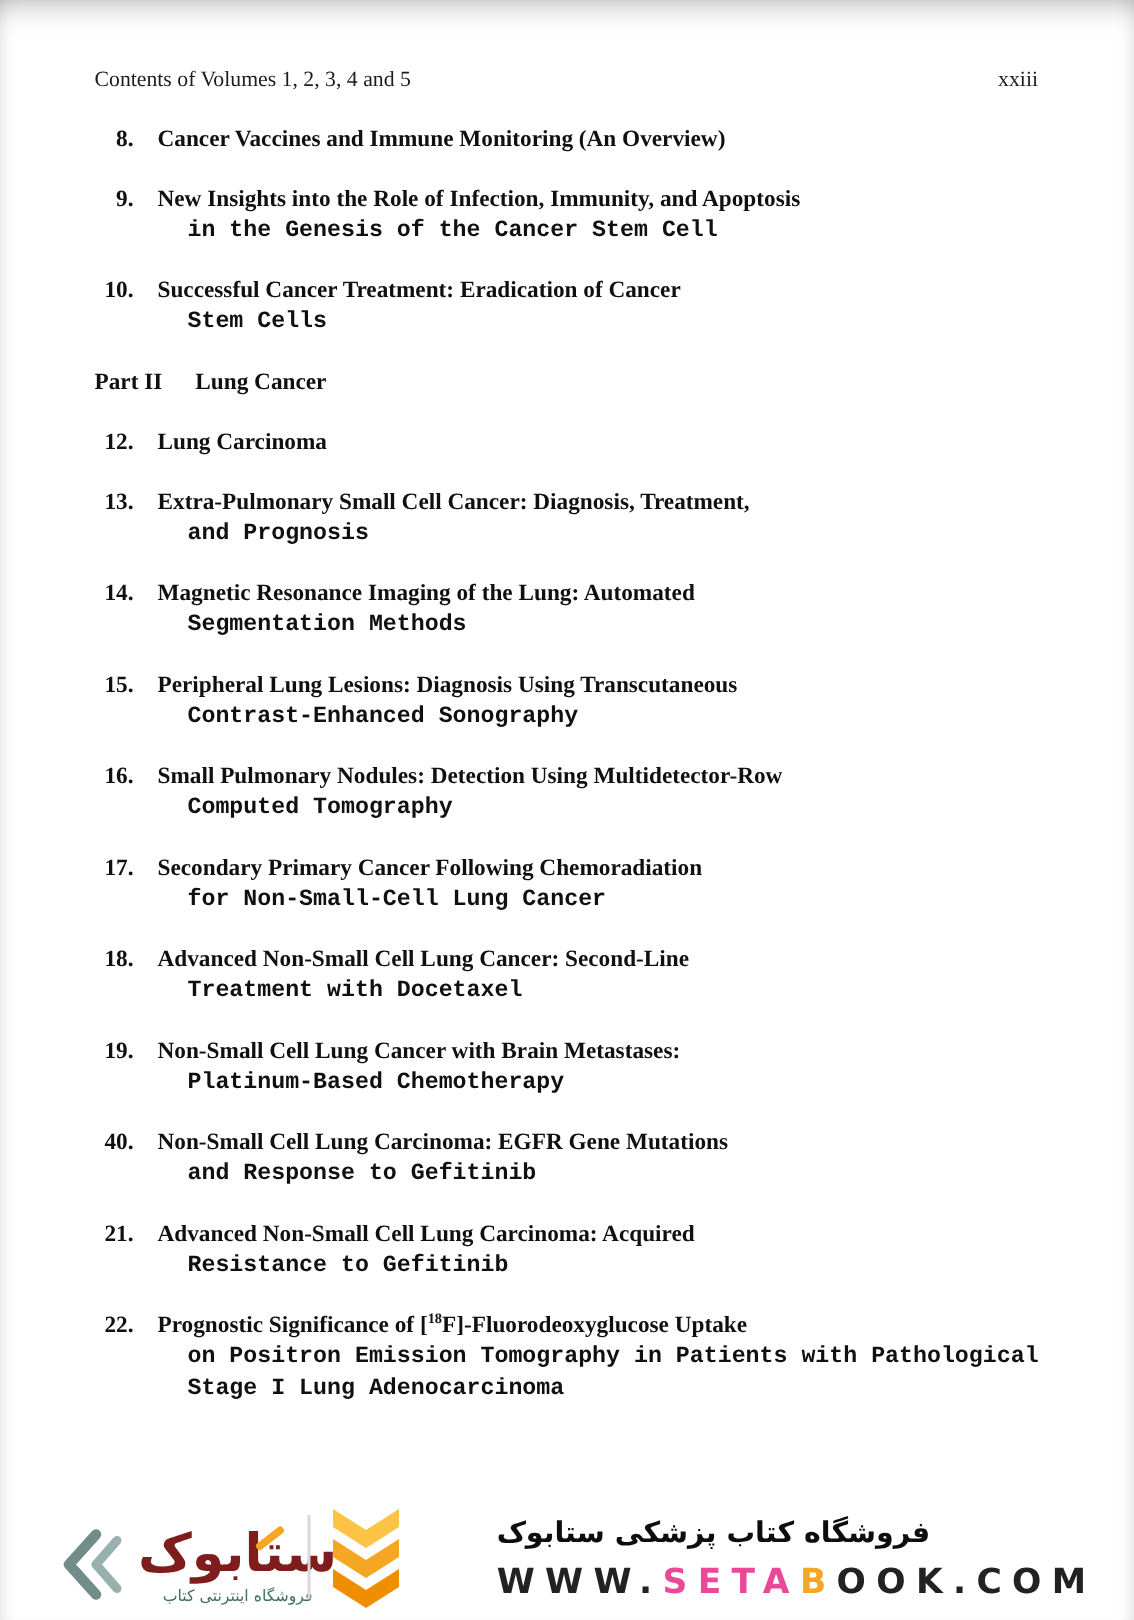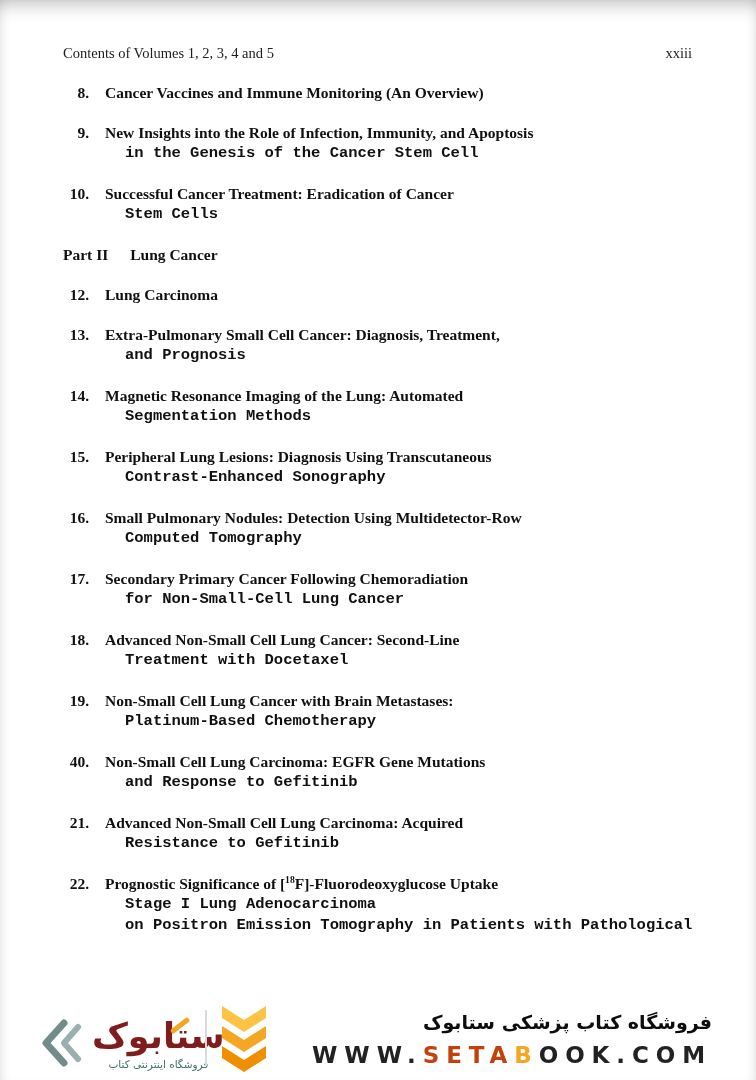--- a/index.html
+++ b/index.html
@@ -67,21 +67,21 @@
     font-size:10.5px; color:#3f6f68; margin-top:3px; direction:rtl;
   }
 
   .footer-divider {
     position:absolute; left:205px; bottom:14px;
     width:2px; height:56px; background:#d9d9d9;
   }
 
   .orange-logo { position:absolute; left:220px; bottom:8px; width:48px; height:68px; }
 
-  .right-group { position:absolute; right:44px; bottom:12px; text-align:right; }
+  .right-group { position:absolute; right:25px; bottom:12px; text-align:left; }
   .persian-title {
     font-family:"DejaVu Sans", sans-serif;
     font-size:19px; font-weight:bold; color:#0d0d0d;
     direction:rtl; margin-bottom:9px;
   }
   .url-line {
     font-family:"DejaVu Sans", sans-serif;
     font-size:23px; font-weight:600;
     letter-spacing:0.30em; color:#222222;
     white-space:nowrap;
@@ -185,22 +185,22 @@
         <span class="num">21.</span>
         <div class="lines">
           <div>Advanced Non-Small Cell Lung Carcinoma: Acquired</div>
           <div class="cont">Resistance to Gefitinib</div>
         </div>
       </div>
       <div class="entry">
         <span class="num">22.</span>
         <div class="lines">
           <div><span>Prognostic Significance of [</span><sup>18</sup><span>F]-Fluorodeoxyglucose Uptake</span></div>
+          <div class="cont">on Positron Emission Tomography in Patients with Pathological</div>
           <div class="cont">Stage I Lung Adenocarcinoma</div>
-          <div class="cont">on Positron Emission Tomography in Patients with Pathological</div>
         </div>
       </div>
     </div>
 
   <div class="footer">
 
     <div class="logo-group">
       <svg class="chevron-icon" viewBox="0 0 46 52">
         <polyline points="26,6 8,26 26,46" fill="none" stroke="#728c8a" stroke-width="7" stroke-linecap="round" stroke-linejoin="round"></polyline>
         <polyline points="40,10 26,26 40,42" fill="none" stroke="#9ab0ae" stroke-width="6" stroke-linecap="round" stroke-linejoin="round"></polyline>
@@ -215,18 +215,18 @@
     <div class="footer-divider"></div>
 
     <svg class="orange-logo" viewBox="0 0 48 68">
       <path d="M2 2 L24 16 L46 2 L46 14 L24 28 L2 14 Z" fill="#fdc345"></path>
       <path d="M2 22 L24 36 L46 22 L46 34 L24 48 L2 34 Z" fill="#f5a623"></path>
       <path d="M2 42 L24 56 L46 42 L46 54 L24 68 L2 54 Z" fill="#ef8f00"></path>
     </svg>
 
     <div class="right-group">
       <div class="persian-title">فروشگاه کتاب پزشکی ستابوک</div>
-      <div class="url-line" id="url-line"><span style="color: rgb(34, 34, 34);">WWW.</span><span style="color: #c2410c;">SETA</span><span style="color: rgb(245, 166, 35);">B</span><span style="color: rgb(34, 34, 34);">OOK.COM</span></div>
+      <div class="url-line" id="url-line"><span style="color: rgb(34, 34, 34);">WWW.</span><span style="color: #ec4899;">SETA</span><span style="color: rgb(245, 166, 35);">B</span><span style="color: rgb(34, 34, 34);">OOK.COM</span></div>
     </div>
 
   </div>
 
 </div>
 
 </body></html>

